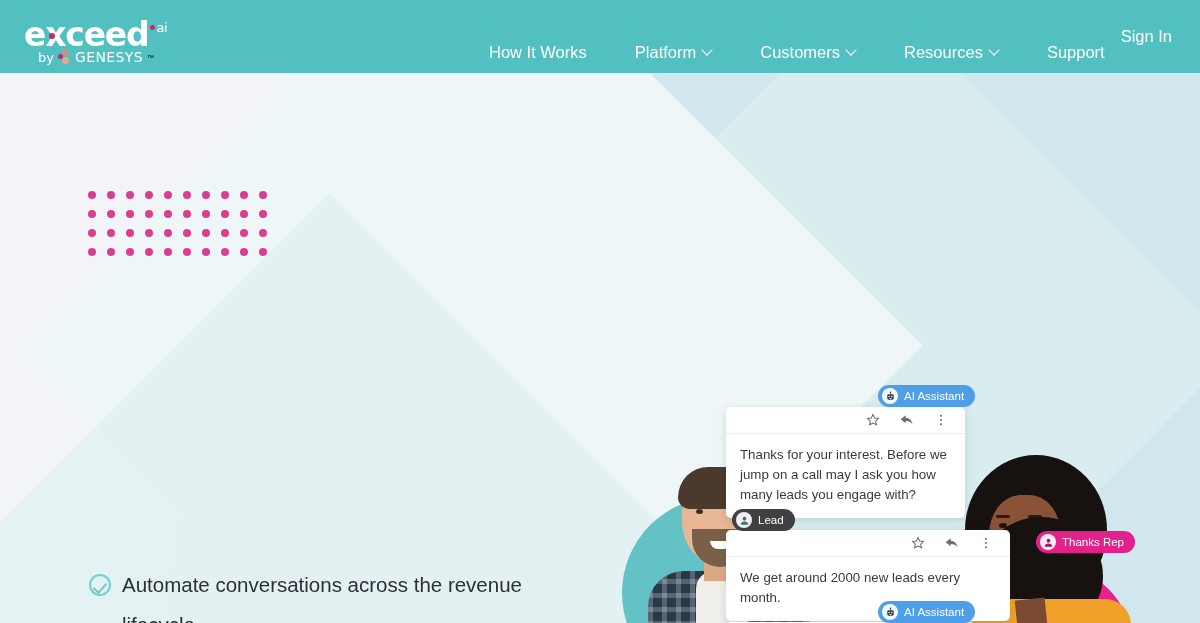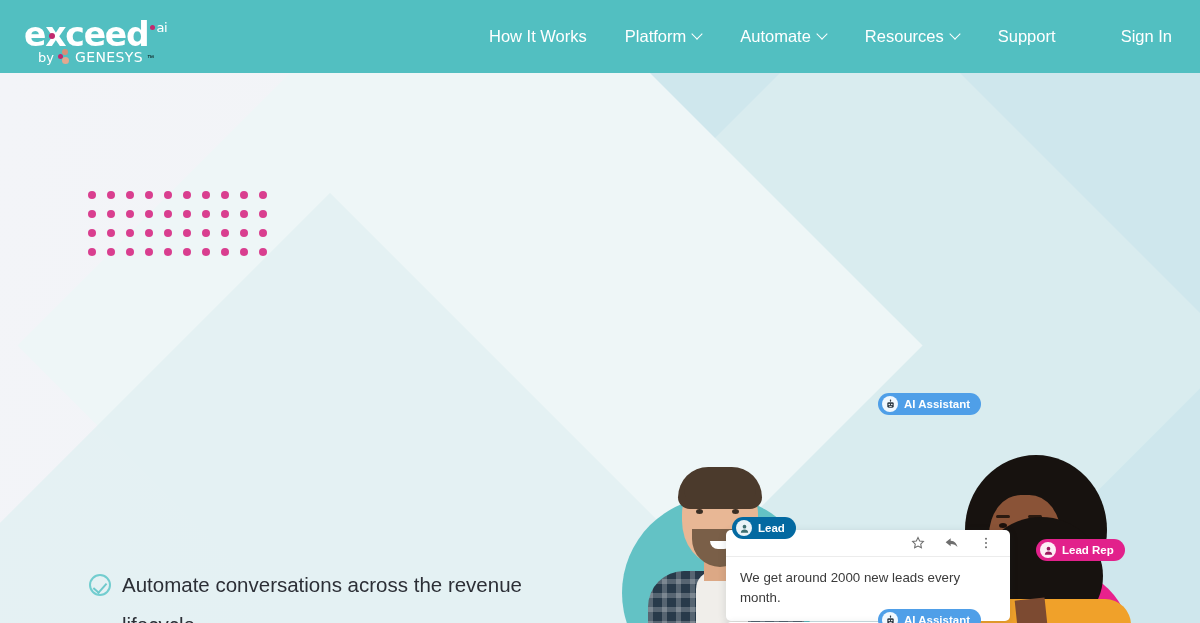--- a/index.html
+++ b/index.html
@@ -61,22 +61,22 @@
   .gen-mark i:nth-child(1){ width:6px;height:6px; left:4px; top:0; background:#d88f77;}
   .gen-mark i:nth-child(2){ width:5px;height:5px; left:0px; top:5px; background:#c2296e;}
   .gen-mark i:nth-child(3){ width:7px;height:7px; left:4px; top:8px; background:#e3a88f;}
   .brand-genesys {
     font-size: 14px; color: #ffffff; letter-spacing: .4px;
     font-family: "DejaVu Sans", sans-serif;
   }
   .brand-tm { font-size: 7px; vertical-align: super; }
 
   .nav-links {
-    position: absolute; left: 489px; top: 0; height: 73px;
-    display: flex; align-items: center; gap: 2px;
+    position: absolute; left: 489px; top: 16px; height: 73px;
+    display: flex; align-items: center; gap: 12px;
   }
   .nav-item {
     display: flex; align-items: center; gap: 7px;
     color: #ffffff; font-size: 16.5px; cursor: pointer;
     padding: 0 18px; white-space: nowrap;
   }
   .nav-item:first-child { padding-left: 0; }
   .chev {
     width: 9px; height: 9px; position: relative; top: -2px;
   }
@@ -314,31 +314,31 @@
   .ico { width: 16px; height: 16px; color: #6e6e6e; display:block; }
   .card-body {
     padding: 11px 14px 13px 14px;
     font-size: 13.3px; line-height: 20px; color: #3b3b3b;
   }
   .badge {
     position: absolute;
     display: inline-flex; align-items: center; gap: 6px;
     height: 22px; padding: 0 11px 0 4px;
     border-radius: 12px;
-    font-size: 11.5px; font-weight: bold; color: #ffffff;
-    z-index: 40; white-space: nowrap; margin-top: 8px;
+    font-size: 11.5px; font-weight: normal; color: #ffffff;
+    z-index: 40; white-space: nowrap;
   }
   .badge .bicon {
     width: 16px; height: 16px; border-radius: 50%;
     background: rgba(255,255,255,.92);
     display: flex; align-items: center; justify-content: center;
   }
   .badge .bicon svg { width: 11px; height: 11px; display: block; }
   .badge-ai { background: #4f9fe8; }
-  .badge-lead { background: #0369a1; }
+  .badge-lead { background: #404040; }
   .badge-rep { background: #e2218b; }
 
   #c1 { left: 726px; top: 334px; width: 239px; }
   #c2 { left: 726px; top: 457px; width: 284px; }
   #c3 { left: 726px; top: 549px; width: 239px; }
   #b1 { left: 878px; top: 312px; }
   #b2 { left: 732px; top: 436px; }
   #b3 { left: 878px; top: 528px; }
   #b4 { left: 1036px; top: 458px; }
 </style>
@@ -369,21 +369,21 @@
 
     <nav class="nav-links">
       <div class="nav-item">
         <span>How It Works</span>
       </div>
       <div class="nav-item">
         <span>Platform</span>
         <span class="chev"></span>
       </div>
       <div class="nav-item">
-        <span>Automate</span>
+        <span>Customers</span>
         <span class="chev"></span>
       </div>
       <div class="nav-item">
         <span>Resources</span>
         <span class="chev"></span>
       </div>
       <div class="nav-item">
         <span>Support</span>
       </div>
     </nav>
@@ -480,20 +480,36 @@
               <rect x="5" y="7" width="14" height="12" rx="3"></rect>
               <rect x="11" y="2" width="2" height="4"></rect>
               <circle cx="12" cy="2.5" r="1.6"></circle>
               <circle cx="9.2" cy="12" r="1.7" fill="#fff"></circle>
               <circle cx="14.8" cy="12" r="1.7" fill="#fff"></circle>
               <rect x="9" y="15.4" width="6" height="1.6" rx=".8" fill="#fff"></rect>
             </svg>
         </span>
         <span>AI Assistant</span>
       </div>
+      <div class="chat-card" id="c1">
+        <div class="card-tools">
+          <svg class="ico" viewBox="0 0 24 24" fill="none" stroke="#6e6e6e" stroke-width="1.6">
+              <path d="M12 3.8l2.5 5.1 5.6.8-4 3.9 1 5.6-5.1-2.7-5.1 2.7 1-5.6-4-3.9 5.6-.8z"></path>
+            </svg>
+          <svg class="ico" viewBox="0 0 24 24" fill="#6e6e6e">
+              <path d="M10 8.5V5L2.5 11 10 17v-3.6c4.6 0 7.8 1.4 10.2 4.6-1-4.9-4-9.5-10.2-9.5z"></path>
+            </svg>
+          <svg class="ico" viewBox="0 0 24 24" fill="#6e6e6e">
+              <circle cx="12" cy="5.5" r="1.5"></circle>
+              <circle cx="12" cy="12" r="1.5"></circle>
+              <circle cx="12" cy="18.5" r="1.5"></circle>
+            </svg>
+        </div>
+        <div class="card-body">Thanks for your interest. Before we jump on a call may I ask you how many leads you engage with?</div>
+      </div>
 
       <div class="badge badge-lead" id="b2">
         <span class="bicon">
           <svg viewBox="0 0 24 24" fill="#3f6f71">
               <circle cx="12" cy="8" r="4"></circle>
               <path d="M4 21c0-4.4 3.6-7 8-7s8 2.6 8 7z"></path>
             </svg>
         </span>
         <span>Lead</span>
       </div>
@@ -536,21 +552,21 @@
 
       </div>
 
       <div class="badge badge-rep" id="b4">
         <span class="bicon">
           <svg viewBox="0 0 24 24" fill="#9b1a5f">
               <circle cx="12" cy="8" r="4"></circle>
               <path d="M4 21c0-4.4 3.6-7 8-7s8 2.6 8 7z"></path>
             </svg>
         </span>
-        <span>Lead Rep</span>
+        <span>Thanks Rep</span>
       </div>
     </div>
 
 
     <div class="bullets">
       <div class="bullet">
         <span class="check"></span>
         <span>Automate conversations across the revenue lifecycle</span>
       </div>
 

